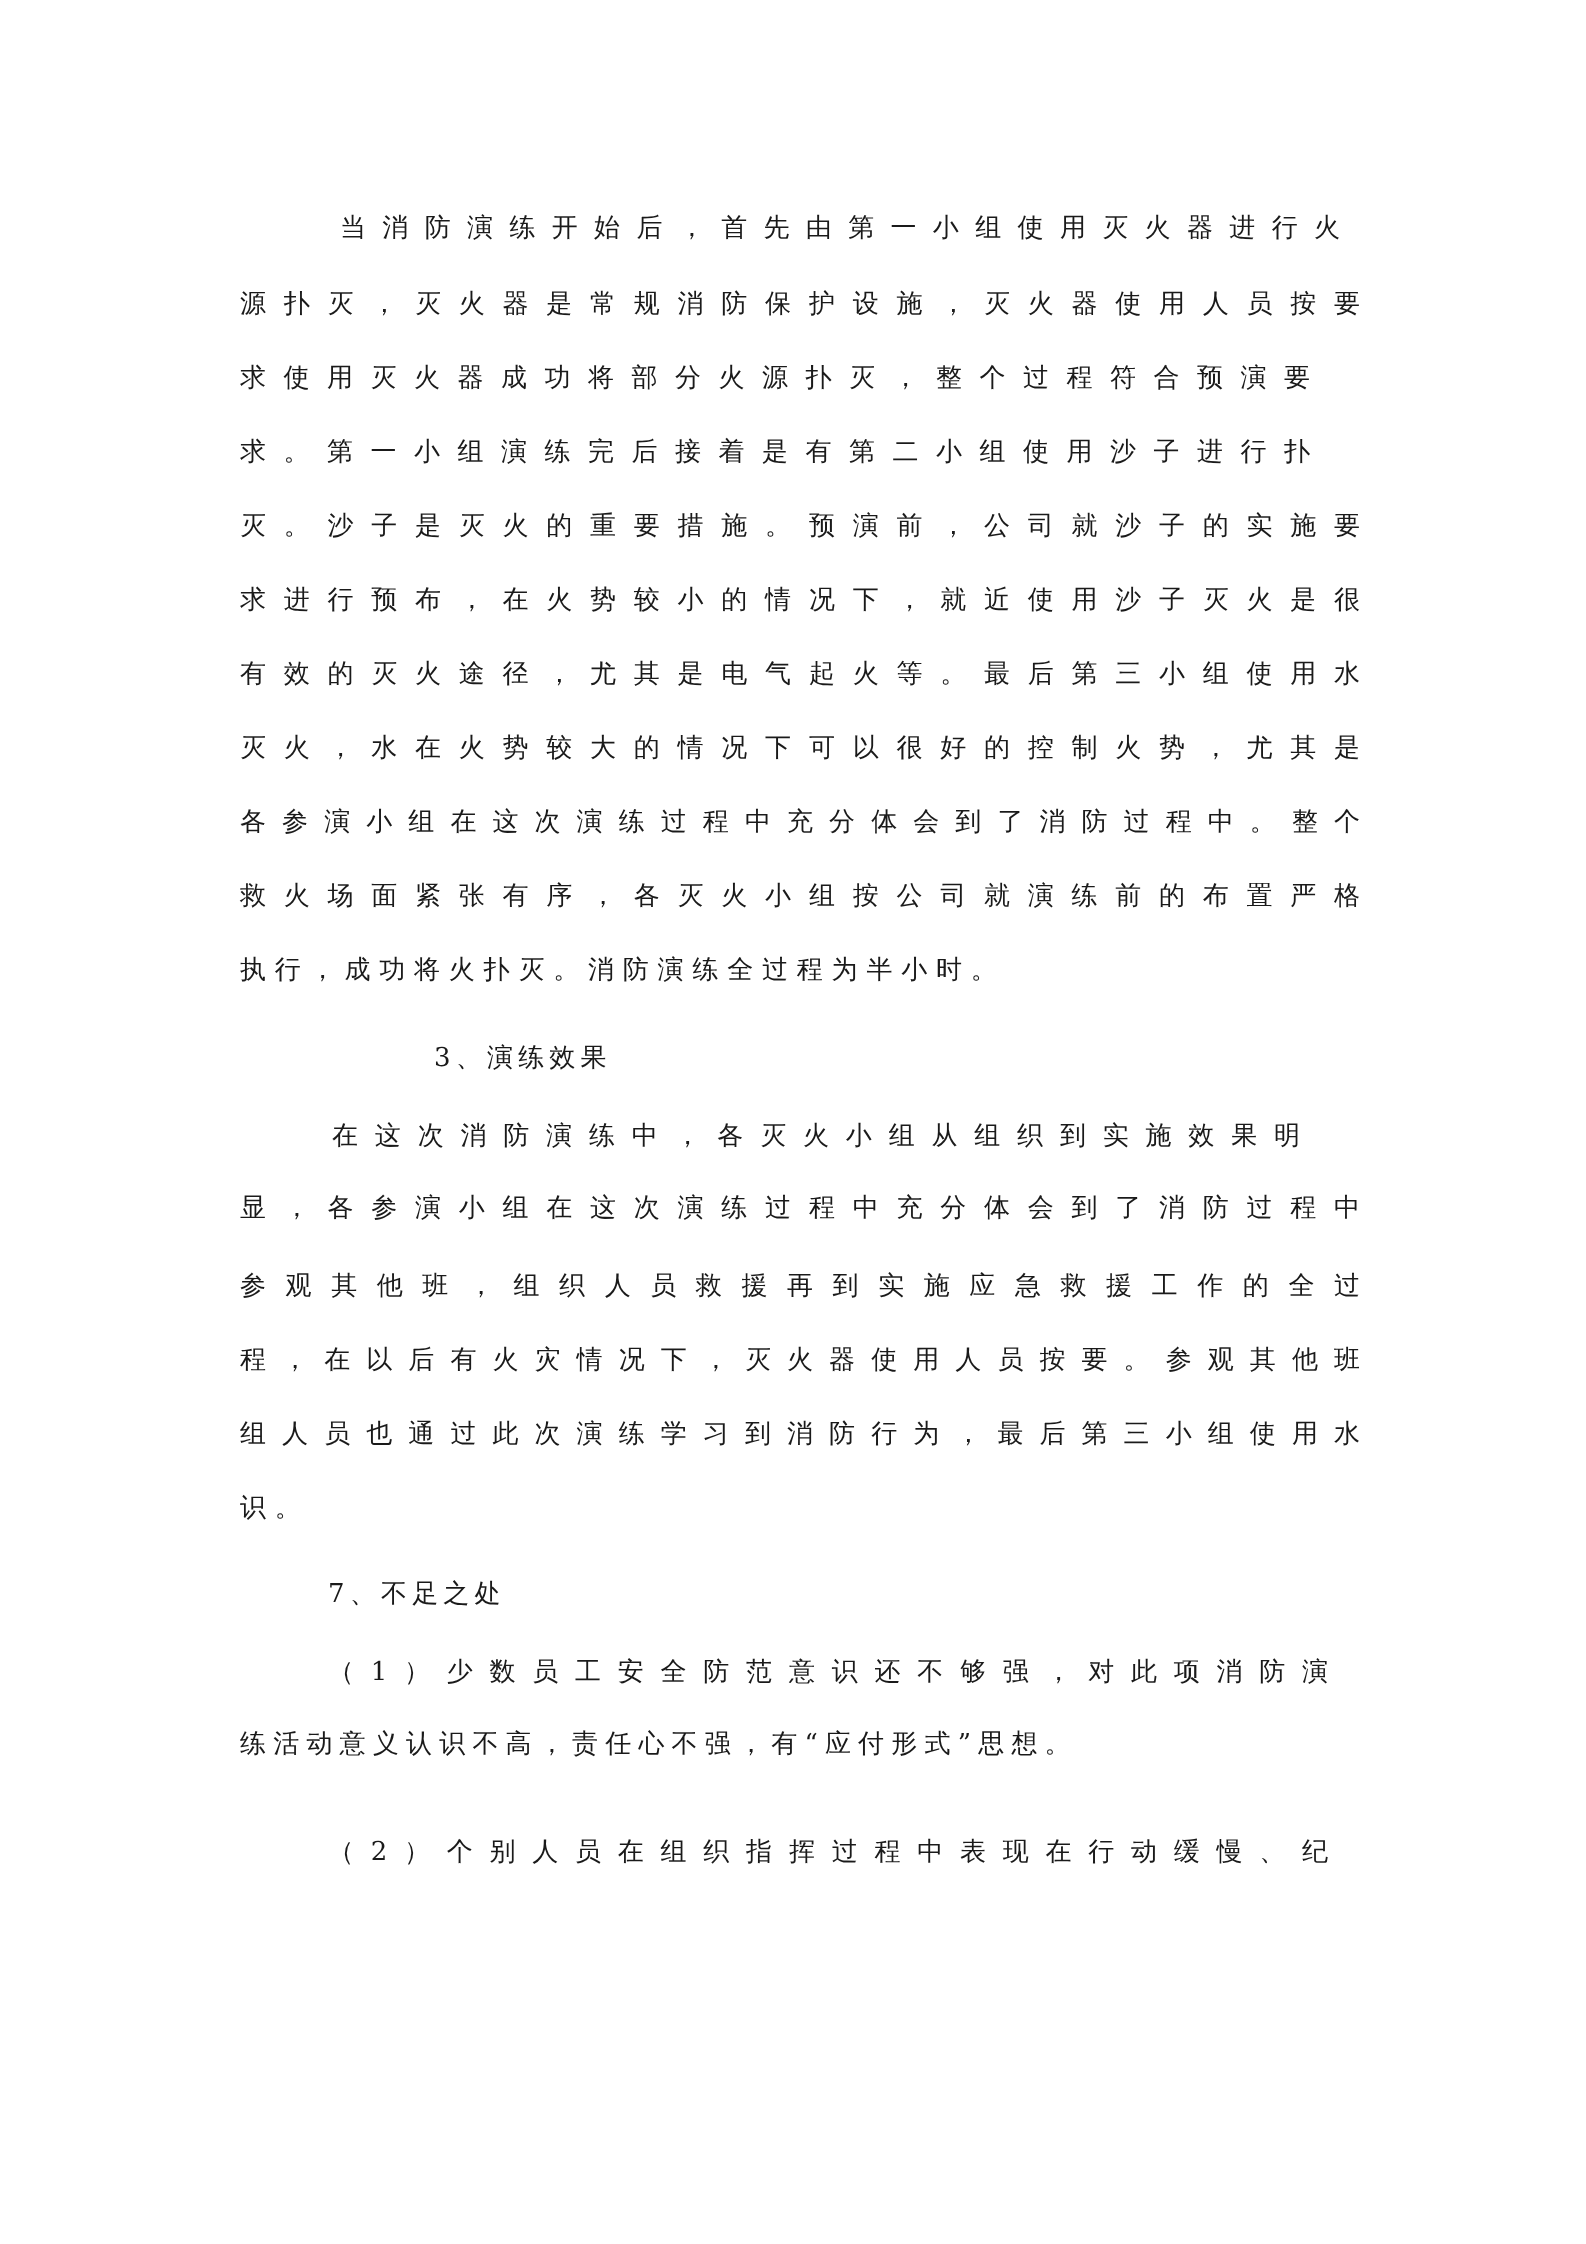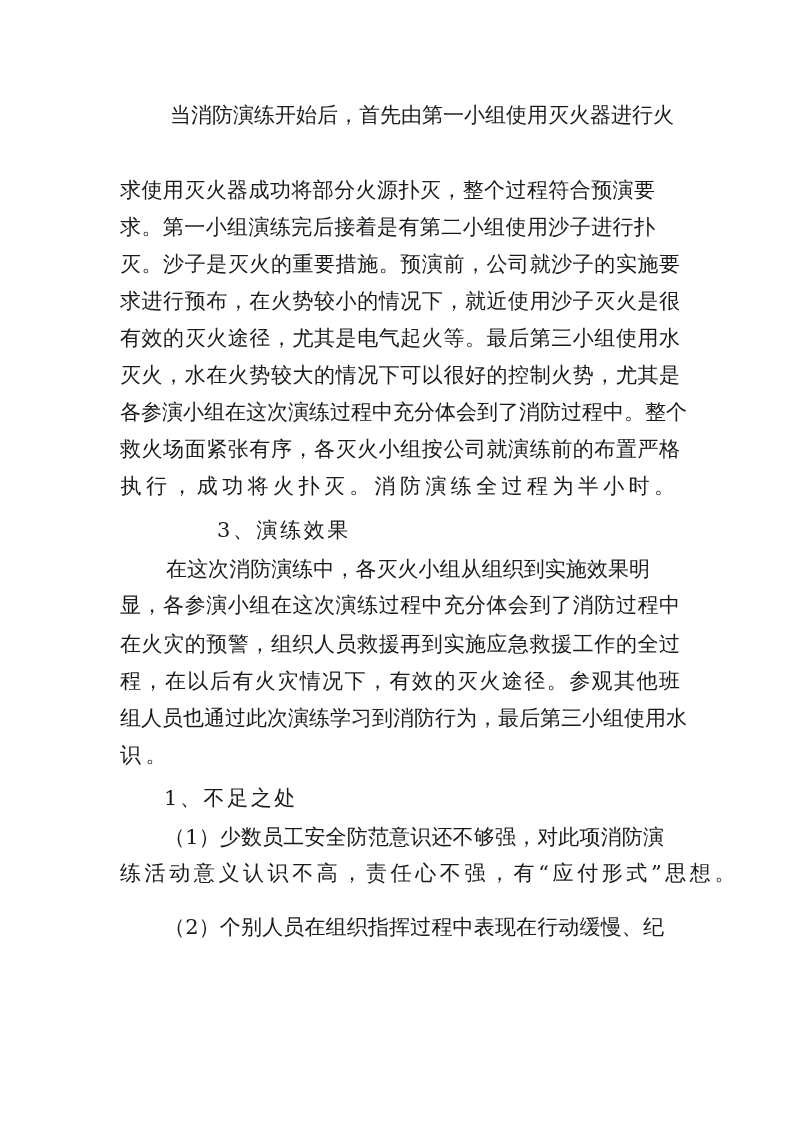--- a/index.html
+++ b/index.html
@@ -1,46 +1,47 @@
 <!DOCTYPE html>
 <html><head>
 <meta charset="utf-8">
 <style>
   html, body { margin: 0; padding: 0; background: #ffffff; }
   body { width: 793px; height: 1122px; position: relative; overflow: hidden;
          font-family: "DejaVu Serif", "Liberation Serif", serif; color: #1a1a1a; }
   .page { position: absolute; left: 0; top: 0; width: 793px; height: 1122px; background: #fff; }
-  .line { position: absolute; left: 120px; width: 560px; font-size: 21px; line-height: 24px;
+  .line { position: absolute; left: 120px; width: 560px; font-size: 13px; line-height: 24px;
           white-space: nowrap; letter-spacing: 4.4px; }
   .justify { text-align: justify; text-align-last: justify; letter-spacing: 0; }
 </style>
 </head>
 <body>
 
 <div class="page">
 
   <div class="line justify" style="top:103px; left:170px; width:500px;">当消防演练开始后，首先由第一小组使用灭火器进行火</div>
+  <div class="line justify" style="top:141px;">源扑灭，灭火器是常规消防保护设施，灭火器使用人员按要</div>
   <div class="line justify" style="top:178px; width:535px;">求使用灭火器成功将部分火源扑灭，整个过程符合预演要</div>
   <div class="line justify" style="top:215px; width:535px;">求。第一小组演练完后接着是有第二小组使用沙子进行扑</div>
   <div class="line justify" style="top:252px;">灭。沙子是灭火的重要措施。预演前，公司就沙子的实施要</div>
   <div class="line justify" style="top:289px;">求进行预布，在火势较小的情况下，就近使用沙子灭火是很</div>
   <div class="line justify" style="top:326px;">有效的灭火途径，尤其是电气起火等。最后第三小组使用水</div>
   <div class="line justify" style="top:363px;">灭火，水在火势较大的情况下可以很好的控制火势，尤其是</div>
   <div class="line justify" style="top:400px;">各参演小组在这次演练过程中充分体会到了消防过程中。整个</div>
   <div class="line justify" style="top:437px;">救火场面紧张有序，各灭火小组按公司就演练前的布置严格</div>
-  <div class="line" style="top:474px;text-align:center;">执行，成功将火扑灭。消防演练全过程为半小时。</div>
+  <div class="line" style="top:474px;">执行，成功将火扑灭。消防演练全过程为半小时。</div>
 
   <div class="line" style="top:518px; left:174px; letter-spacing:2.6px;margin-left:43px;">3、演练效果</div>
 
   <div class="line justify" style="top:557px; left:166px; width:484px;">在这次消防演练中，各灭火小组从组织到实施效果明</div>
   <div class="line justify" style="top:593px;">显，各参演小组在这次演练过程中充分体会到了消防过程中</div>
-  <div class="line justify" style="top:632px;">在火灾的预警，组织人员救援再到实施应急救援工作的全过</div>
-  <div class="line justify" style="top:669px;">程，在以后有火灾情况下，有效的灭火途径。参观其他班</div>
+  <div class="line justify" style="top:632px;">参观其他班，组织人员救援再到实施应急救援工作的全过</div>
+  <div class="line justify" style="top:669px;">程，在以后有火灾情况下，灭火器使用人员按要。参观其他班</div>
   <div class="line justify" style="top:706px;">组人员也通过此次演练学习到消防行为，最后第三小组使用水</div>
   <div class="line" style="top:743px;">识。</div>
 
-  <div class="line" style="top:786px; left:164px; letter-spacing:2.6px;">1、不足之处</div>
+  <div class="line" style="top:786px; left:164px; letter-spacing:2.6px;">7、不足之处</div>
 
   <div class="line justify" style="top:825px; left:164px; width:500px;">（1）少数员工安全防范意识还不够强，对此项消防演</div>
   <div class="line" style="top:861px; letter-spacing:3.6px;">练活动意义认识不高，责任心不强，有“应付形式”思想。</div>
 
   <div class="line justify" style="top:899px; left:164px; width:500px;margin-top:16px;">（2）个别人员在组织指挥过程中表现在行动缓慢、纪</div>
 </div>
 
 </body></html>

